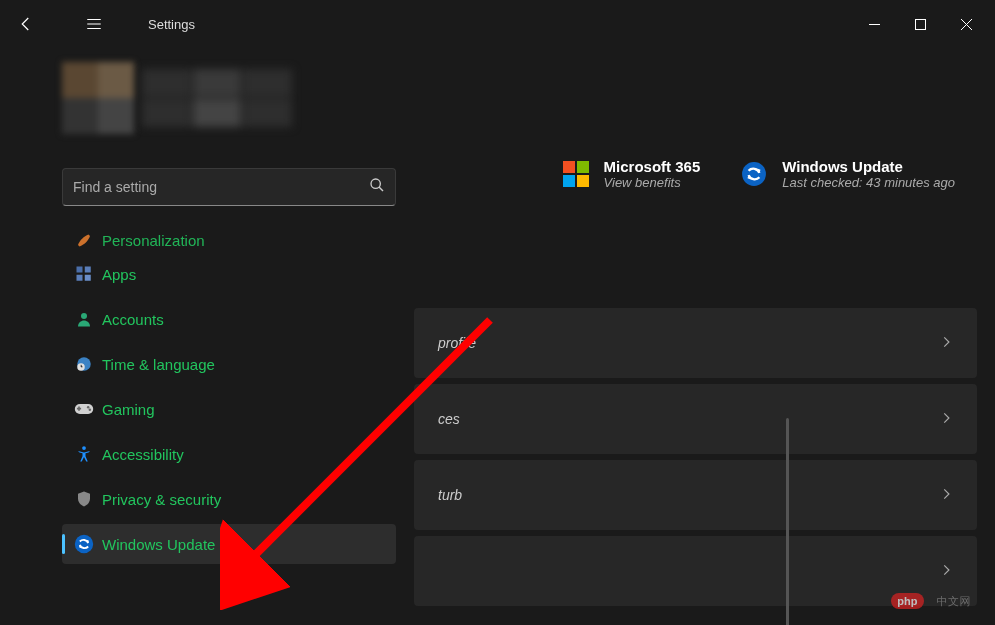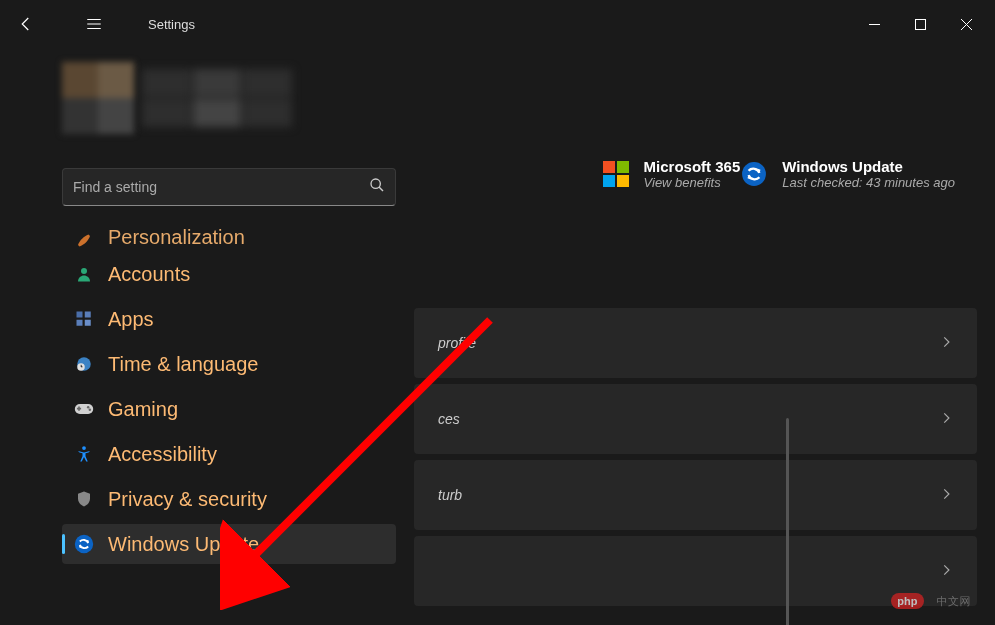--- a/index.html
+++ b/index.html
@@ -98,23 +98,23 @@
       margin-top: 6px;
       overflow: hidden;
     }
     .nav-item {
       display: flex; align-items: center;
       height: 40px;
       padding: 0 12px;
       margin: 5px 0;
       border-radius: 4px;
       cursor: pointer;
-      gap: 14px;
-      font-size: 20px;
-      color: #fdba74;
+      gap: 8px;
+      font-size: 15px;
+      color: #22c55e;
     }
     .nav-item.partial { height: 26px; align-items: flex-end; opacity: 0.9; overflow: hidden; }
     .nav-item.selected {
       background: #2d2d2d;
       position: relative;
     }
     .nav-item.selected::before {
       content: ""; position: absolute; left: 0; top: 10px; bottom: 10px;
       width: 3px; background: #4cc2ff; border-radius: 2px;
     }
@@ -123,20 +123,21 @@
     .main {
       flex: 1;
       padding: 110px 18px 0 0;
       position: relative;
     }
     .topcards {
       position: absolute;
       top: 110px;
       right: 40px;
       display: flex;
+      gap: 40px;
     }
     .topcard {
       display: flex; align-items: center; gap: 14px;
       cursor: pointer;
     }
     .topcard-icon { width: 28px; height: 28px; display:flex; align-items:center; justify-content:center; }
     .topcard-text { display:flex; flex-direction:column; }
     .topcard-title { font-size: 15px; font-weight:600; color:#fff; }
     .topcard-sub { font-size: 13px; color: #aaa; font-style: italic; }
 
@@ -255,38 +256,38 @@
         <span class="nav-icon">
           <svg width="18" height="18" viewBox="0 0 24 24">
               <path fill="#e07b2e" d="M4 20c2-6 8-12 14-14l2 2c-2 6-8 12-14 14z"></path>
             </svg>
         </span>
         <span>Personalization</span>
       </div>
 
       <div class="nav-item">
         <span class="nav-icon">
-          <svg width="18" height="18" viewBox="0 0 24 24" fill="#2aa876">
-              <circle cx="12" cy="8" r="4"></circle>
-              <path d="M4 22c0-5 4-8 8-8s8 3 8 8z"></path>
-            </svg>
-        </span>
-        <span>Accounts</span>
-      </div>
-
-      <div class="nav-item">
-        <span class="nav-icon">
           <svg width="18" height="18" viewBox="0 0 24 24">
               <rect x="2" y="2" width="8" height="8" fill="#4a6ea9"></rect>
               <rect x="13" y="2" width="8" height="8" fill="#5a7eb9"></rect>
               <rect x="2" y="13" width="8" height="8" fill="#5a7eb9"></rect>
               <rect x="13" y="13" width="8" height="8" fill="#6a8ec9"></rect>
             </svg>
         </span>
         <span>Apps</span>
+      </div>
+
+      <div class="nav-item">
+        <span class="nav-icon">
+          <svg width="18" height="18" viewBox="0 0 24 24" fill="#2aa876">
+              <circle cx="12" cy="8" r="4"></circle>
+              <path d="M4 22c0-5 4-8 8-8s8 3 8 8z"></path>
+            </svg>
+        </span>
+        <span>Accounts</span>
       </div>
 
       <div class="nav-item">
         <span class="nav-icon">
           <svg width="18" height="18" viewBox="0 0 24 24">
               <circle cx="12" cy="12" r="9" fill="#3b82c4"></circle>
               <circle cx="8" cy="16" r="5" fill="#e0e0e0"></circle>
               <path stroke="#555" stroke-width="1" d="M8 13v3h2"></path>
             </svg>
         </span>

